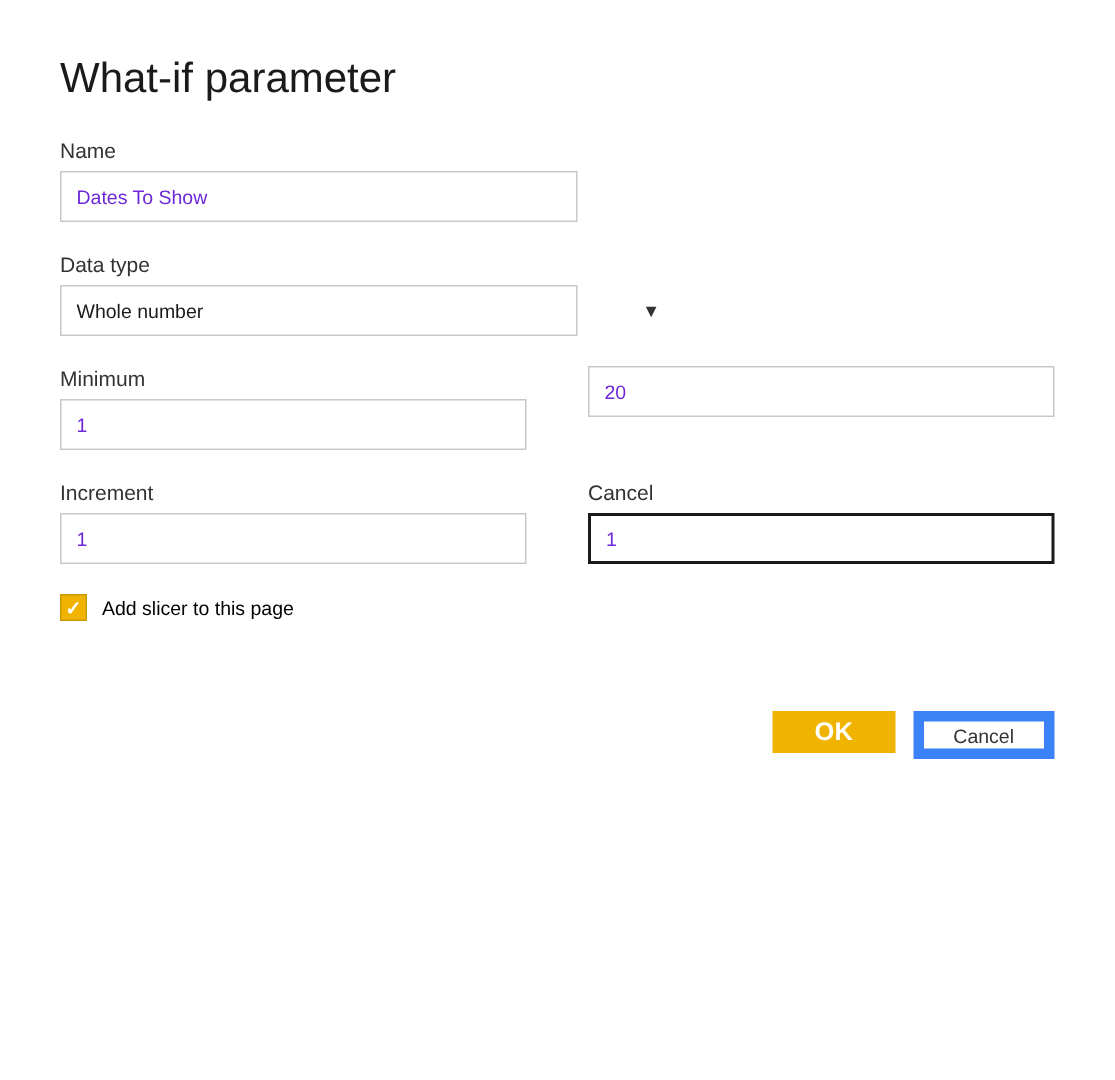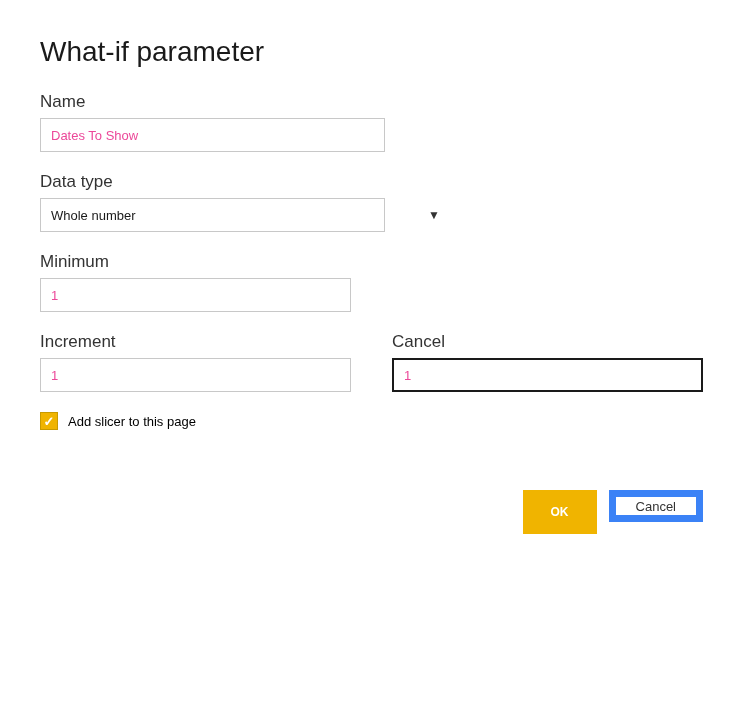--- a/index.html
+++ b/index.html
@@ -32,33 +32,33 @@
       font-weight: 300;
       color: #1a1a1a;
       margin-bottom: 24px;
     }
 
     .field-group {
       margin-bottom: 20px;
     }
 
     .field-label {
-      font-size: 17px;
+      font-size: 14px;
       color: #333333;
       margin-bottom: 6px;
       display: block;
     }
 
     .text-input {
       width: 345px;
       height: 34px;
       border: 1px solid #c8c8c8;
       padding: 0 10px;
       font-size: 13px;
-      color: #ec4899;
+      color: #6d28d9;
       outline: none;
       background: #ffffff;
     }
 
     .text-input.focused-dark {
       border: 2px solid #1a1a1a;
     }
 
     .select-wrapper {
       position: relative;
@@ -141,24 +141,24 @@
       display: flex;
       justify-content: flex-end;
       gap: 12px;
       margin-top: 20px;
     }
 
     .btn-ok {
       background: #f0b400;
       border: none;
       color: #ffffff;
-      font-size: 12px;
+      font-size: 17px;
       font-weight: 600;
       padding: 0 28px;
-      height: 44px;
+      height: 28px;
       cursor: pointer;
       min-width: 70px;
     }
 
     .btn-cancel {
       background: #ffffff;
       border: 7px solid #3b82f6;
       color: #333333;
       font-size: 13px;
       padding: 0 20px;
@@ -190,20 +190,21 @@
       <span class="select-chevron">▼</span>
     </div>
   </div>
 
   <div class="two-col-row">
     <div class="field-group">
       <label class="field-label">Minimum</label>
       <input type="text" class="text-input" value="1" style="">
     </div>
     <div class="field-group">
+      <input type="text" class="text-input" value="20" style="">
     </div>
   </div>
 
   <div class="two-col-row">
     <div class="field-group">
       <label class="field-label">Increment</label>
       <input type="text" class="text-input" value="1" style="">
     </div>
     <div class="field-group">
       <label class="field-label">Cancel</label>

